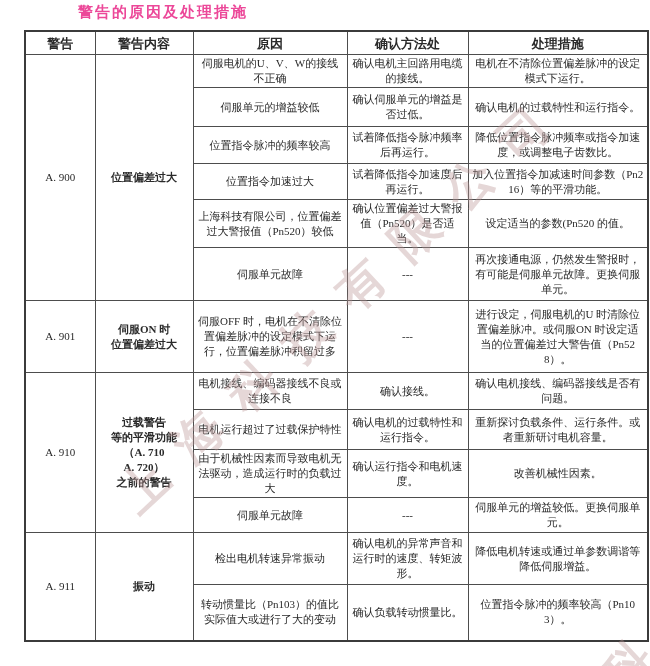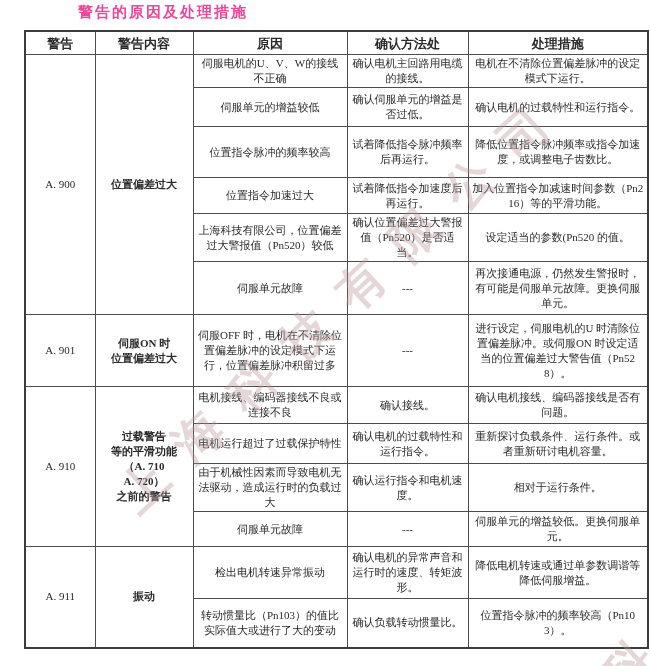--- a/index.html
+++ b/index.html
@@ -69,21 +69,21 @@
       </td>
       <td>伺服电机的U、V、W的接线不正确</td>
       <td>确认电机主回路用电缆的接线。</td>
       <td>电机在不清除位置偏差脉冲的设定模式下运行。</td>
     </tr>
     <tr style="height:39px">
       <td>伺服单元的增益较低</td>
       <td>确认伺服单元的增益是否过低。</td>
       <td>确认电机的过载特性和运行指令。</td>
     </tr>
-    <tr style="height:51px">
+    <tr style="height:37px">
       <td>位置指令脉冲的频率较高</td>
       <td>试着降低指令脉冲频率后再运行。</td>
       <td>降低位置指令脉冲频率或指令加速度，或调整电子齿数比。</td>
     </tr>
     <tr style="height:36px">
       <td>位置指令加速过大</td>
       <td>试着降低指令加速度后再运行。</td>
       <td>加入位置指令加减速时间参数（Pn216）等的平滑功能。</td>
     </tr>
     <tr style="height:48px">
@@ -120,37 +120,37 @@
       <td>确认电机接线、编码器接线是否有问题。</td>
     </tr>
     <tr style="height:40px">
       <td>电机运行超过了过载保护特性</td>
       <td>确认电机的过载特性和运行指令。</td>
       <td>重新探讨负载条件、运行条件。或者重新研讨电机容量。</td>
     </tr>
     <tr style="height:43px">
       <td>由于机械性因素而导致电机无法驱动，造成运行时的负载过大</td>
       <td>确认运行指令和电机速度。</td>
-      <td>相对于运行条件。</td>
+      <td>改善机械性因素。</td>
     </tr>
     <tr style="height:35px">
       <td>伺服单元故障</td>
       <td>---</td>
       <td>伺服单元的增益较低。更换伺服单元。</td>
     </tr>
     <tr style="height:52px">
       <td rowspan="2">A. 911</td>
       <td rowspan="2" class="content-cell">
         <span class="content-line">振动</span>
       </td>
       <td>检出电机转速异常振动</td>
       <td>确认电机的异常声音和运行时的速度、转矩波形。</td>
       <td>降低电机转速或通过单参数调谐等降低伺服增益。</td>
     </tr>
-    <tr style="height:49px">
+    <tr style="height:56px">
       <td>转动惯量比（Pn103）的值比实际值大或进行了大的变动</td>
       <td>确认负载转动惯量比。</td>
       <td>位置指令脉冲的频率较高（Pn103）。</td>
     </tr>
   </tbody>
 </table>
 
 <div class="watermark wm-1">上海科技有限公司</div>
 <div class="watermark wm-2">上海科技有限公司</div>
 

